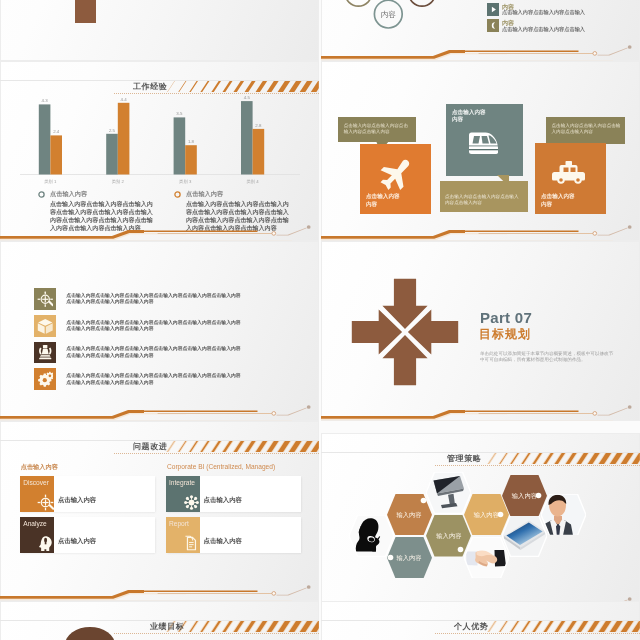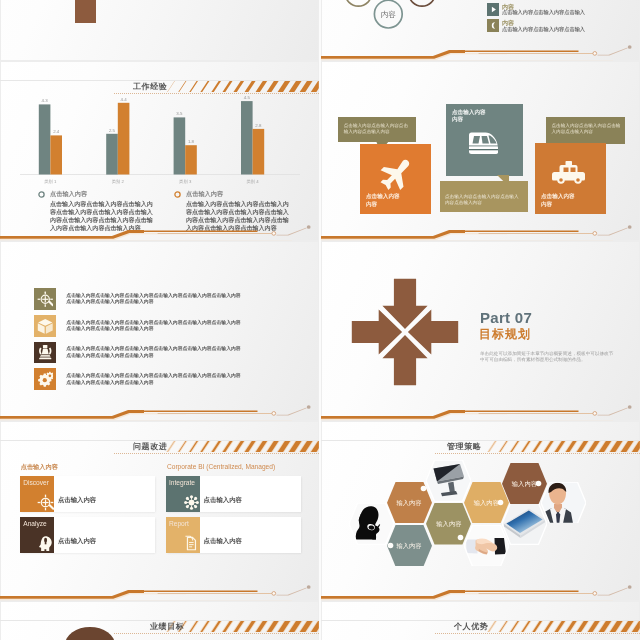--- a/index.html
+++ b/index.html
@@ -371,21 +371,21 @@
           <rect x="7.5" y="14.0" width="3.8" height="1.2"></rect>
         </g>
       </svg>
 <div class="ab" style="left:203.6px;top:115.5px;font-size:6.4px;font-weight:700;color:#4c4c4c">点击输入内容</div>
 <div class="deco" style="top:162px;height:18px">
         <svg width="319" height="18" viewBox="0 -5 319 18">
           <use href="#footdeco"></use>
         </svg>
       </div>
 </div>
-    <div class="slide" style="left:321px;top:421px">
+    <div class="slide" style="left:321px;top:433px">
 <div class="frame"></div>
 <div class="hdr" style="top:0px">
         <div class="topline"></div>
         <svg class="stripes" width="319" height="11.4" viewBox="0 0 319 11.4" fill="#cd7c2e">
           <g clip-path="url(#clipband)">
             <use href="#stripepale"></use>
             <use href="#stripeset"></use>
           </g>
         </svg>
         <div class="ttl" style="left:126px">管理策略</div>

